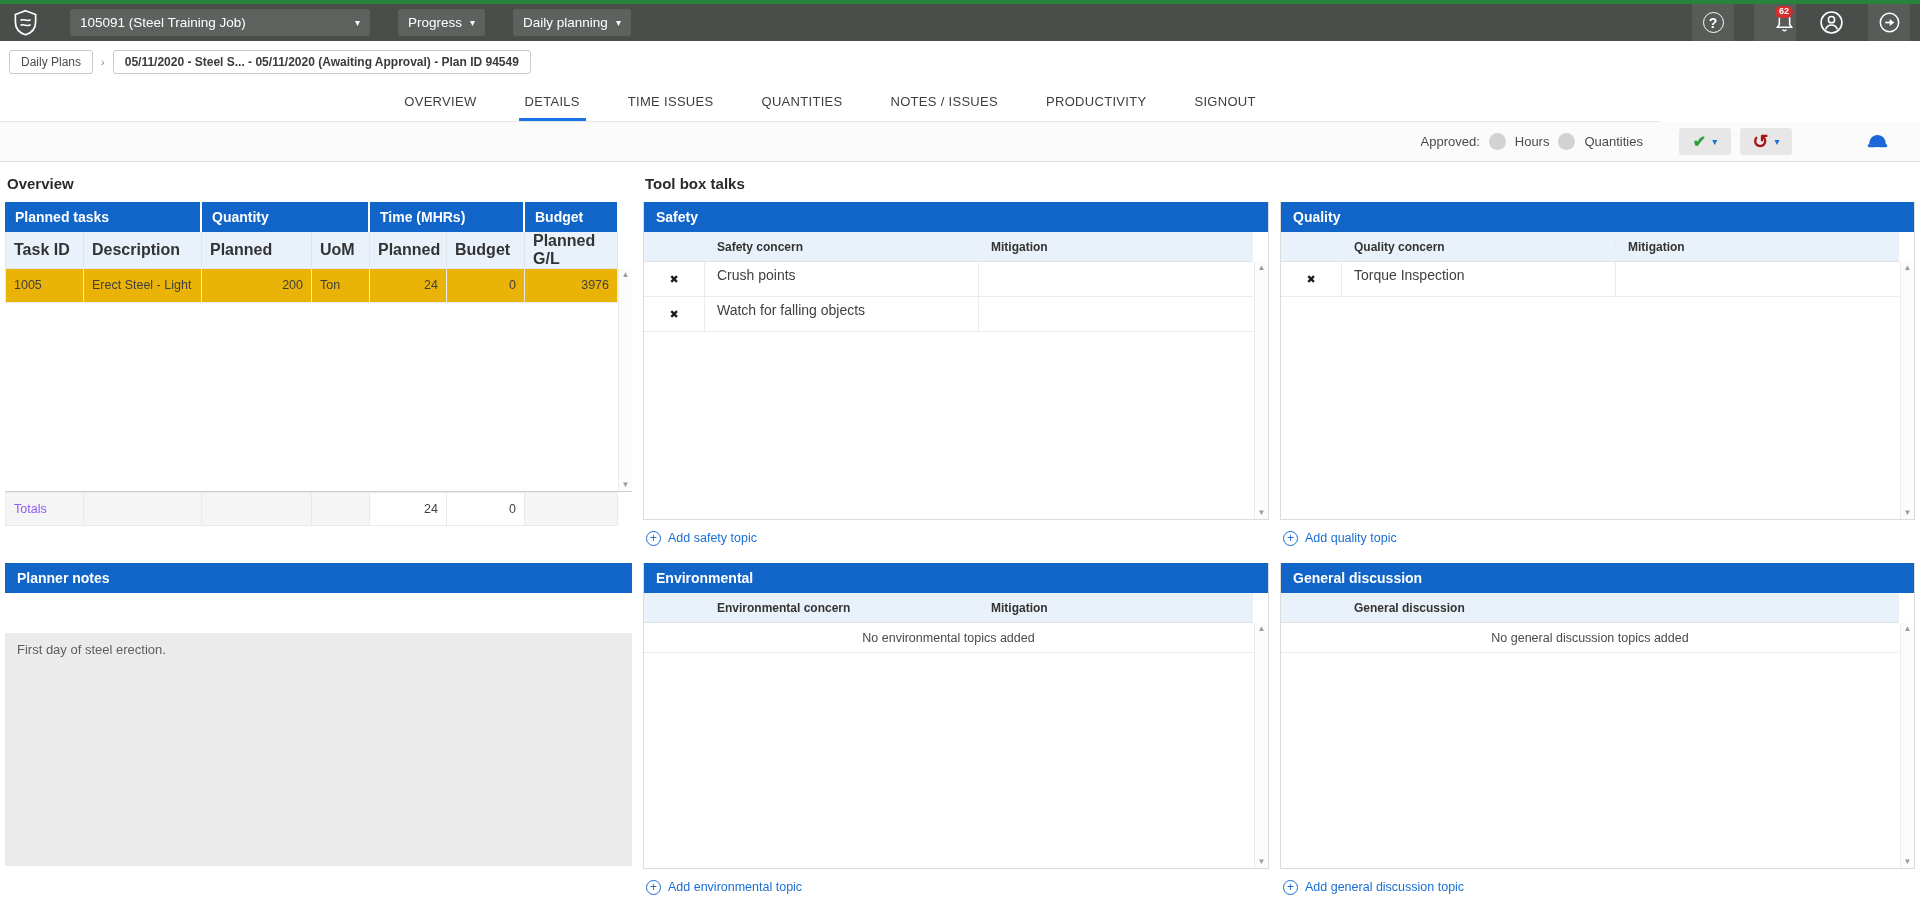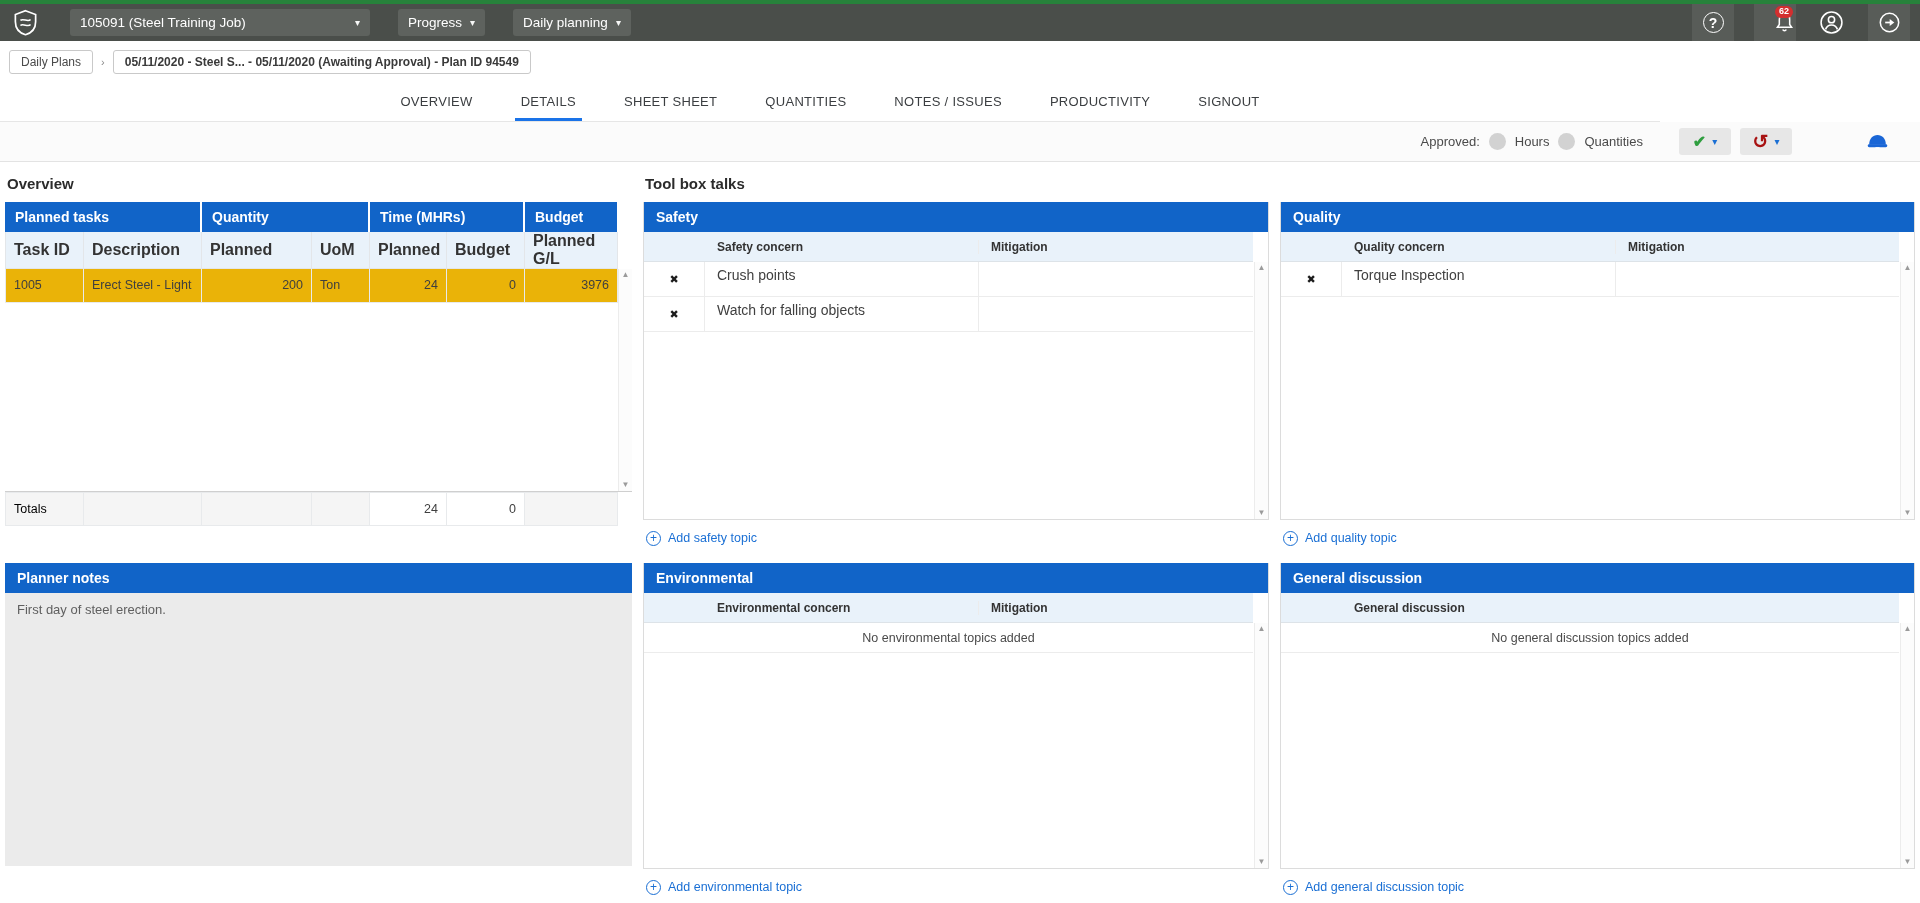--- a/index.html
+++ b/index.html
@@ -70,21 +70,21 @@
   table{border-collapse:collapse;table-layout:fixed;}
   .ovpanel table{width:612px;}
   .grphead td{background:var(--header-blue);color:#fff;font-weight:700;font-size:14px;height:30px;
     padding:0 0 0 10px;border-right:2px solid #fff;}
   .grphead td:last-child{border-right:none;}
   .subhead td{background:var(--subheader-blue);font-weight:700;font-size:16px;color:#333;height:30px;
     padding:0 8px;border:1px solid #e3e6e9;border-top:none;}
   .ovbody{height:231px;position:relative;border-bottom:1px solid var(--border-dark);}
   .datarow td{height:33px;font-size:12.5px;color:#3f3f3f;padding:0 8px;border:1px solid #e8eaec;border-top:none;background:#eab308;}
   td.num{text-align:right;}
-  .totals td{height:33px;font-size:12.5px;color:#000000;padding:0 8px;background:#f5f5f5;border:1px solid #e8eaec;}
+  .totals td{height:33px;font-size:12.5px;color:#8b5cf6;padding:0 8px;background:#f5f5f5;border:1px solid #e8eaec;}
   .totals td.white{background:#fff;text-align:right;color:#3f3f3f;}
 
   .vscroll{position:absolute;top:0;right:0;bottom:0;width:14px;border-left:1px solid #ececec;background:#fcfcfc;
     display:flex;flex-direction:column;justify-content:space-between;align-items:center;padding:2px 0;}
   .vscroll span{font-size:8px;color:#9a9a9a;cursor:pointer;line-height:1;}
 
   
   .tpanel{position:relative;}
   .tpanel .sub{display:flex;height:30px;background:var(--subheader-blue);border-bottom:1px solid #dde3e8;
     margin-right:15px;align-items:center;font-weight:700;font-size:12px;color:#333;}
@@ -104,21 +104,21 @@
   .addlink{display:flex;align-items:center;gap:7px;color:var(--link-blue);font-size:12.5px;margin:8px 0 0 3px;
     cursor:pointer;text-decoration:none;height:20px;}
   .plus-circ{width:15px;height:15px;border:1.4px solid var(--link-blue);border-radius:50%;display:flex;
     align-items:center;justify-content:center;font-size:12px;line-height:1;padding-bottom:1px;}
 
   
   .notes-body{background:#ebebeb;flex:1;padding:9px 12px;font-size:13px;color:#5f5f5f;}
 
   .h-safety{height:318px;}
   .h-bottom{height:306px;}
-  .mt-planner{margin-top:37px;}
+  .mt-planner{margin-top:37px;gap:40px;}
   .mt-bottom{margin-top:15px;}
   .planner-panel{height:303px;}
 </style>
 </head>
 <body>
 
 <div class="green-strip"></div>
 
 <header class="topbar">
   <div class="logo">
@@ -169,21 +169,21 @@
 
 <nav class="crumbrow">
   <span class="chip">Daily Plans</span>
   <span class="crumb-sep">›</span>
   <span class="chip current">05/11/2020 - Steel S... - 05/11/2020 (Awaiting Approval) - Plan ID 94549</span>
 </nav>
 
 <nav class="tabrow">
   <div class="tab">OVERVIEW</div>
   <div class="tab active">DETAILS</div>
-  <div class="tab">SHEET SHEET</div>
+  <div class="tab">TIME ISSUES</div>
   <div class="tab">QUANTITIES</div>
   <div class="tab">NOTES / ISSUES</div>
   <div class="tab">PRODUCTIVITY</div>
   <div class="tab">SIGNOUT</div>
 </nav>
 
 <div class="toolrow">
   <span class="approve-label">Approved:</span>
   <span class="status-dot"></span>
   <span class="approve-label">Hours</span>

